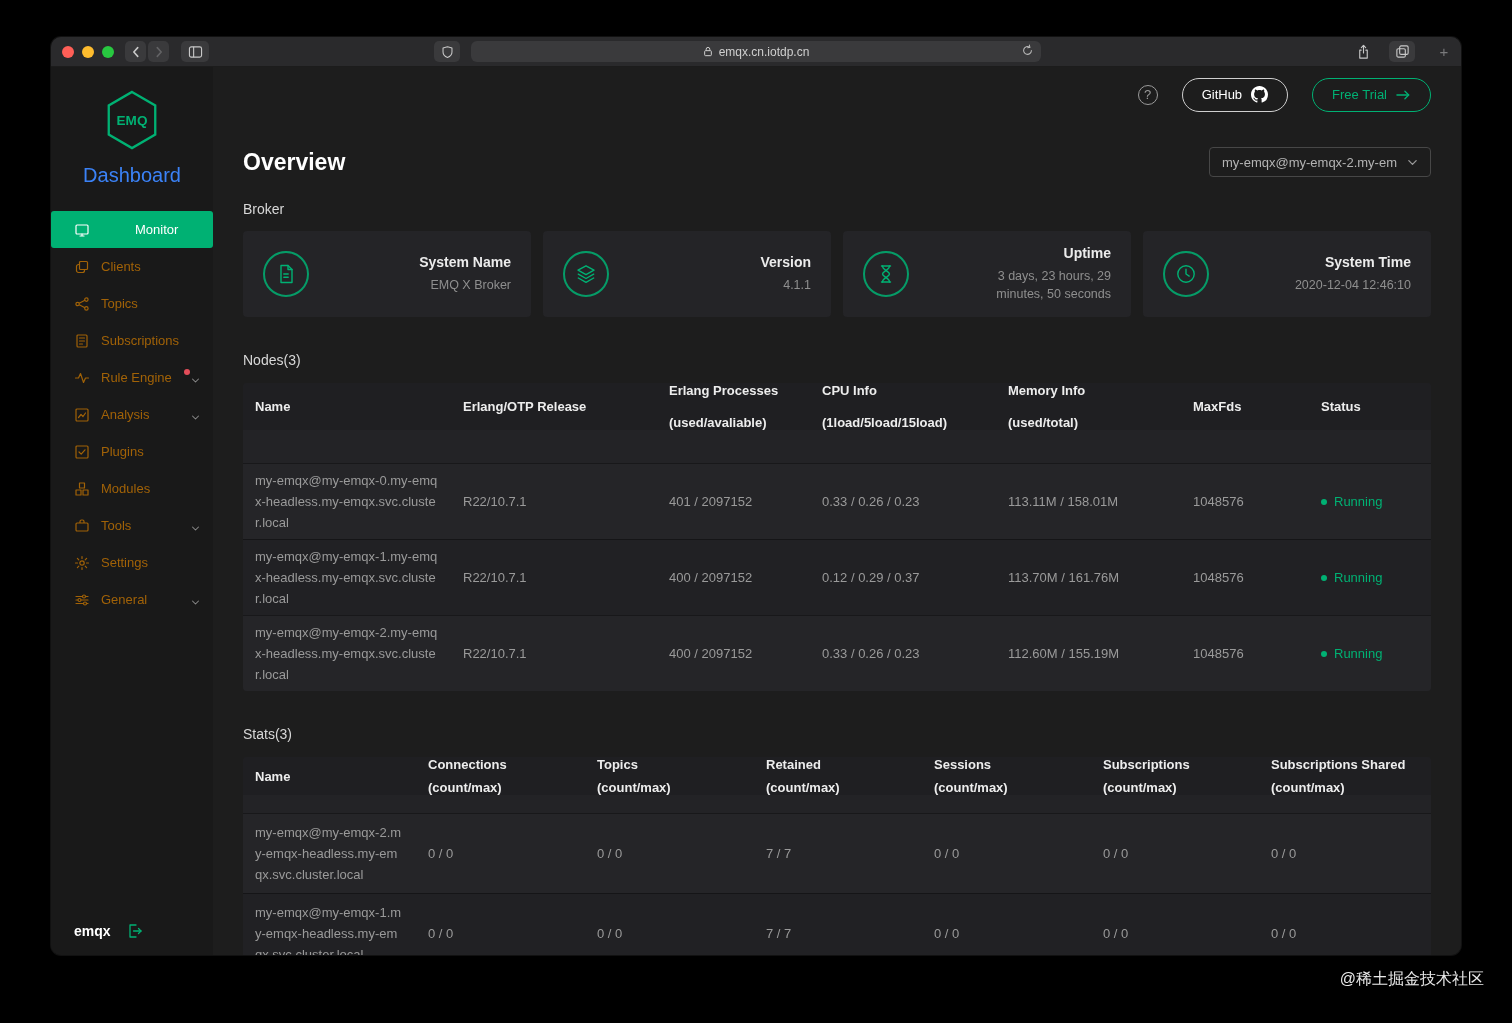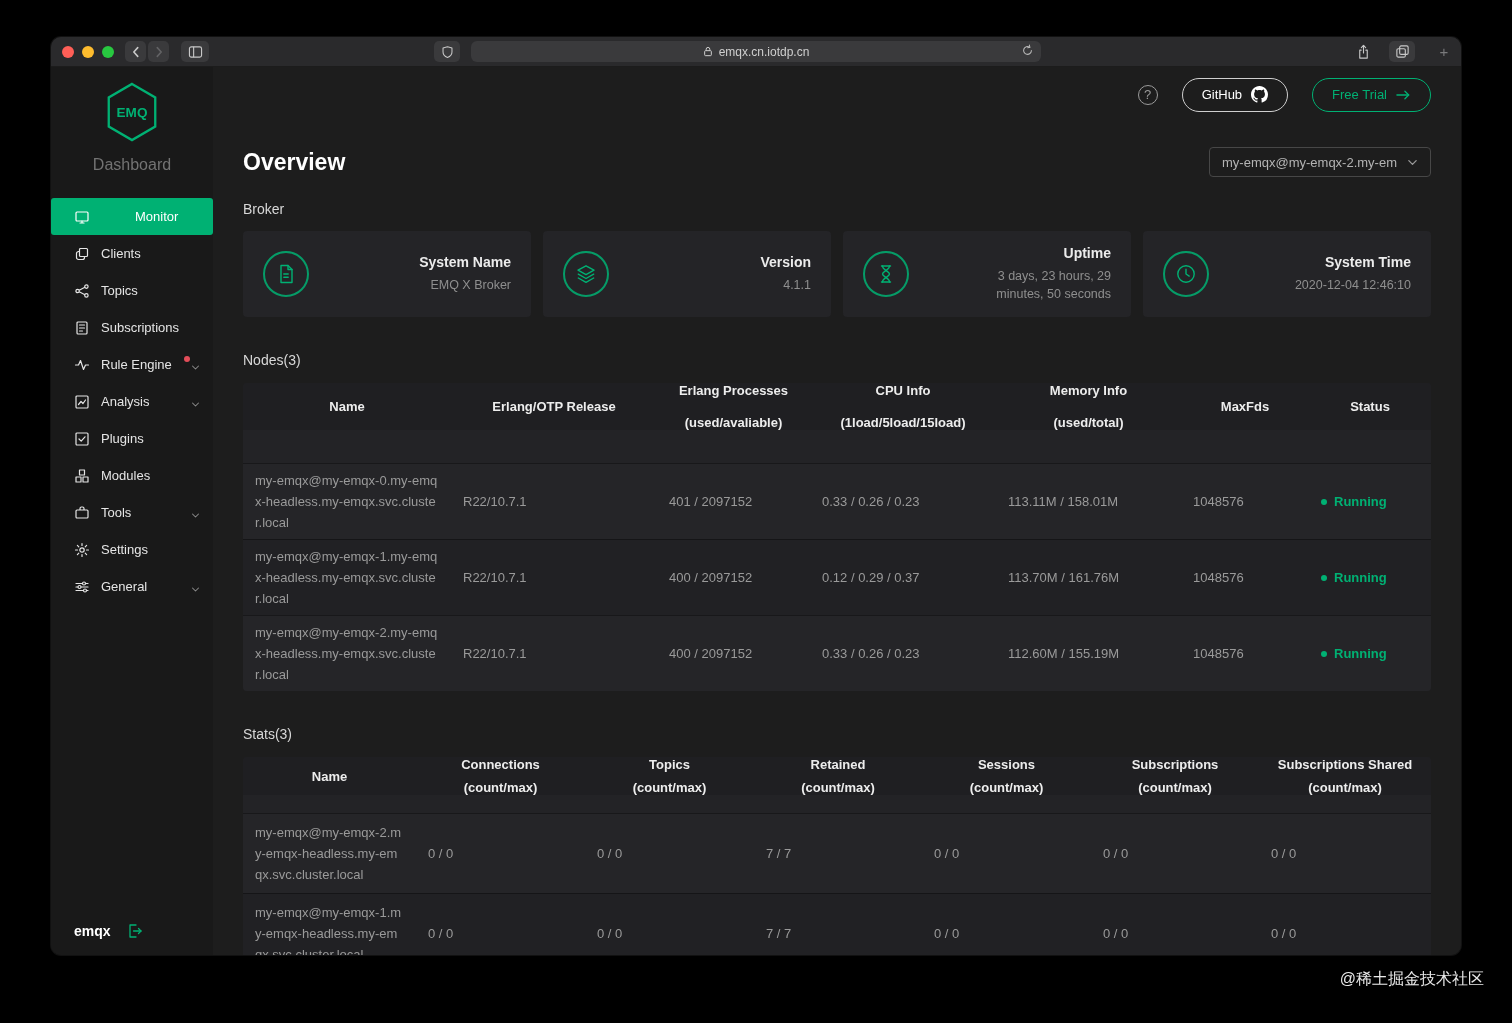--- a/index.html
+++ b/index.html
@@ -24,24 +24,24 @@
   .url-reload { position:absolute; right:7px; top:3px; }
 
   .btn-share { right:86px; left:auto; width:24px; background:transparent; }
   .btn-tabs  { right:46px; left:auto; width:26px; }
   .btn-plus  { right:8px; left:auto; width:18px; background:transparent; color:#7a7a7c; font-size:15px; }
 
   
   .app { display:flex; height:888px; }
 
   .sidebar { width:162px; background:#191919; position:relative; flex:none; }
-  .logo-wrap { text-align:center; padding-top:14px; }
-  .dash-title { color:#737373; font-size:16px; margin-top:9px; text-align:center; }
+  .logo-wrap { text-align:center; padding-top:22px; }
+  .dash-title { color:#3b82f6; font-size:20px; margin-top:9px; text-align:center; }
   .menu { margin-top:24px; }
-  .menu-item { height:37px; display:flex; align-items:center; padding-left:23px; gap:11px; color:#e5e5e5; font-size:13px; cursor:pointer; position:relative; }
+  .menu-item { height:37px; display:flex; align-items:center; padding-left:23px; gap:11px; color:#a16207; font-size:13px; cursor:pointer; position:relative; }
   .menu-item.active { background:#00b173; color:#fff; border-radius:3px;gap:45px; }
   .menu-item svg { flex:none; }
   .chev { position:absolute; right:13px; top:14px; color:#8a8a8a; }
   .red-dot { width:6px; height:6px; border-radius:50%; background:#e34d59; position:relative; top:-6px; margin-left:1px; flex:none; }
   .admin-row { position:absolute; left:23px; bottom:16px; display:flex; align-items:center; gap:16px; }
   .admin-name { color:#fff; font-size:14px; font-weight:bold; }
 
   .main { flex:1; display:flex; flex-direction:column; background:#1d1d1d; min-width:0; }
   .app-header { height:55px; flex:none; display:flex; align-items:center; justify-content:flex-end; gap:24px; padding-right:30px; }
   .help-circle { width:20px; height:20px; border-radius:50%; border:1.5px solid #9a9a9a; color:#9a9a9a; font-size:13px; display:flex; align-items:center; justify-content:center; cursor:pointer; }
@@ -64,31 +64,31 @@
   .card-title { color:#ececec; font-size:14px; font-weight:bold; }
   .card-value { color:#8f8f8f; font-size:12.5px; margin-top:7px; line-height:1.4; max-width:138px; }
 
   .table { margin-top:15px; border-radius:4px; overflow:hidden; background:#232326; }
   .tr { display:grid; }
   .nodes-grid { grid-template-columns:208px 206px 153px 186px 185px 128px auto; }
   .stats-grid { grid-template-columns:173px 169px 169px 168px 169px 168px auto; }
   .thead .tr { background:#1f1f22; }
   .nodes-head { height:80px; }
   .stats-head { height:56px; }
-  .th { display:flex; flex-direction:column; justify-content:center; padding:0 12px; color:#ededed; font-size:13px; font-weight:bold;align-items:center; }
+  .th { display:flex; flex-direction:column; justify-content:center; padding:0 12px; color:#ededed; font-size:13px; font-weight:bold; }
   .nodes-head .th { gap:17px; }
   .stats-head .th { gap:8px; }
   .tbody .tr { border-top:1px solid rgba(0,0,0,.35); }
   .tbody .tr:nth-child(odd) { background:#252528; }
   .tbody .tr:nth-child(even) { background:#212124; }
   .nodes-row { min-height:72px; }
   .stats-row { min-height:80px; }
   .td { display:flex; align-items:center; padding:6px 12px; color:#9a9a9a; font-size:13px; }
   .td.name { word-break:break-all; line-height:21px; }
-  .status { display:flex; align-items:center; gap:7px; color:#00b173;font-weight:bold; }
+  .status { display:flex; align-items:center; gap:7px; color:#00b173; }
   .dot { width:6px; height:6px; border-radius:50%; background:#00b173; flex:none; }
 
   .watermark { position:absolute; right:28px; bottom:6px; color:#e9e9e9; font-size:16px; }
 </style>
 </head>
 <body>
 
 <div class="stage">
 
   <div class="window">

